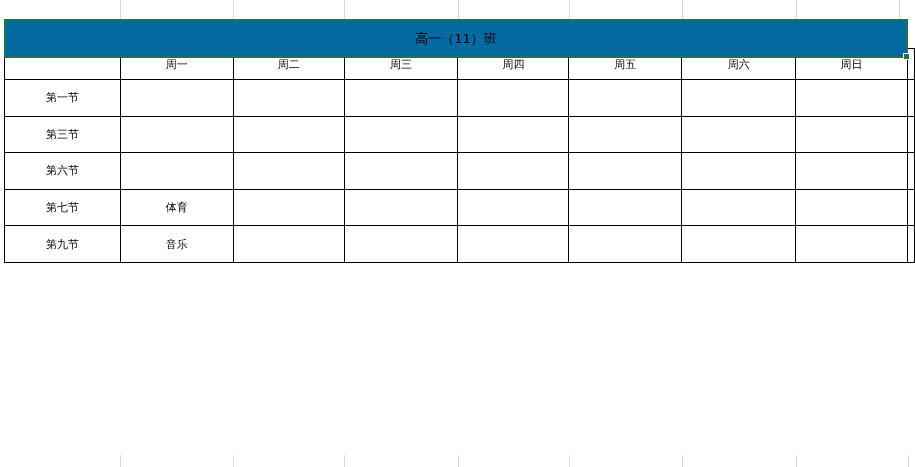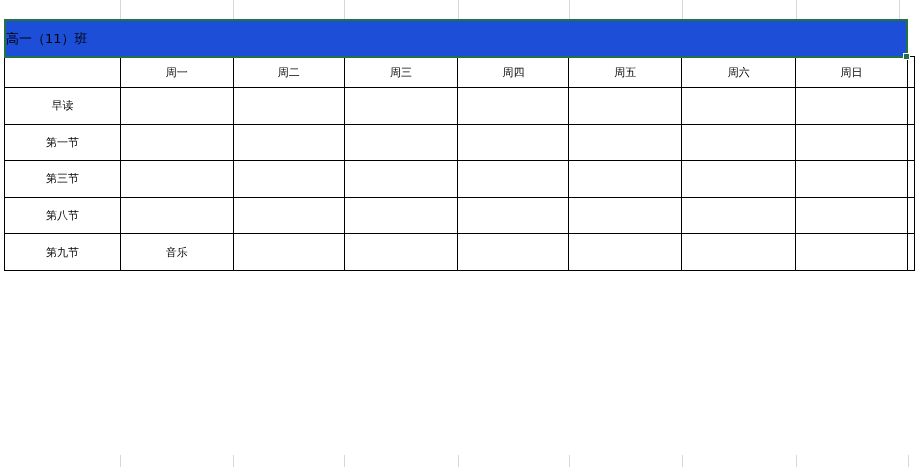--- a/index.html
+++ b/index.html
@@ -4,29 +4,29 @@
 <style>
   html,body{margin:0;padding:0;background:#fff;}
   .stage{
     position:relative;width:915px;height:467px;overflow:hidden;background:#fff;
     font-family:"DejaVu Sans","Liberation Sans",sans-serif;color:#000;
     --green:#217346;--grid:#d7d7d7;--line:#000;
   }
   .vgrid{position:absolute;width:1px;background:var(--grid);}
   .title-cell{
     position:absolute;left:4px;top:19px;width:904px;height:39px;box-sizing:border-box;
-    border:2px solid var(--green);background:#1d4ed8;z-index:3;
-    display:flex;align-items:center;justify-content:flex-start;font-size:13px;
+    border:2px solid var(--green);background:#0369a1;z-index:3;
+    display:flex;align-items:center;justify-content:center;font-size:13px;
   }
   .fill-handle{
     position:absolute;left:903px;top:53px;width:7px;height:7px;box-sizing:border-box;
     background:var(--green);border:1px solid #fff;z-index:4;
   }
   table.timetable{
-    position:absolute;left:4px;top:56px;border-collapse:collapse;table-layout:fixed;z-index:1;border-radius:24px;
+    position:absolute;left:4px;top:48px;border-collapse:collapse;table-layout:fixed;z-index:1;border-radius:24px;
   }
   table.timetable th,table.timetable td{
     border:1px solid var(--line);padding:0;margin:0;
     text-align:center;vertical-align:middle;font-weight:normal;font-size:11px;
     overflow:hidden;white-space:nowrap;background:#fff;
   }
   thead tr{height:31px;}
   tbody tr{height:36.6px;}
   td.cell-large{font-size:15px;}
 </style>
@@ -61,31 +61,20 @@
           <th>周三</th>
           <th>周四</th>
           <th>周五</th>
           <th>周六</th>
           <th>周日</th>
           <th></th>
         </tr>
     </thead>
     <tbody>
 
-    <tr>
-          <th>早读</th>
-          <td></td>
-          <td></td>
-          <td></td>
-          <td></td>
-          <td></td>
-          <td></td>
-          <td></td>
-          <td></td>
-        </tr>
         <tr>
           <th>第一节</th>
           <td></td>
           <td></td>
           <td></td>
           <td></td>
           <td></td>
           <td></td>
           <td></td>
           <td></td>
@@ -95,22 +84,33 @@
           <td></td>
           <td></td>
           <td></td>
           <td></td>
           <td></td>
           <td></td>
           <td></td>
           <td></td>
         </tr>
         <tr>
-          <th>第八节</th>
+          <th>第六节</th>
           <td></td>
+          <td></td>
+          <td></td>
+          <td></td>
+          <td></td>
+          <td></td>
+          <td></td>
+          <td></td>
+        </tr>
+        <tr>
+          <th>第七节</th>
+          <td>体育</td>
           <td></td>
           <td></td>
           <td></td>
           <td></td>
           <td></td>
           <td></td>
           <td></td>
         </tr>
         <tr>
           <th>第九节</th>

